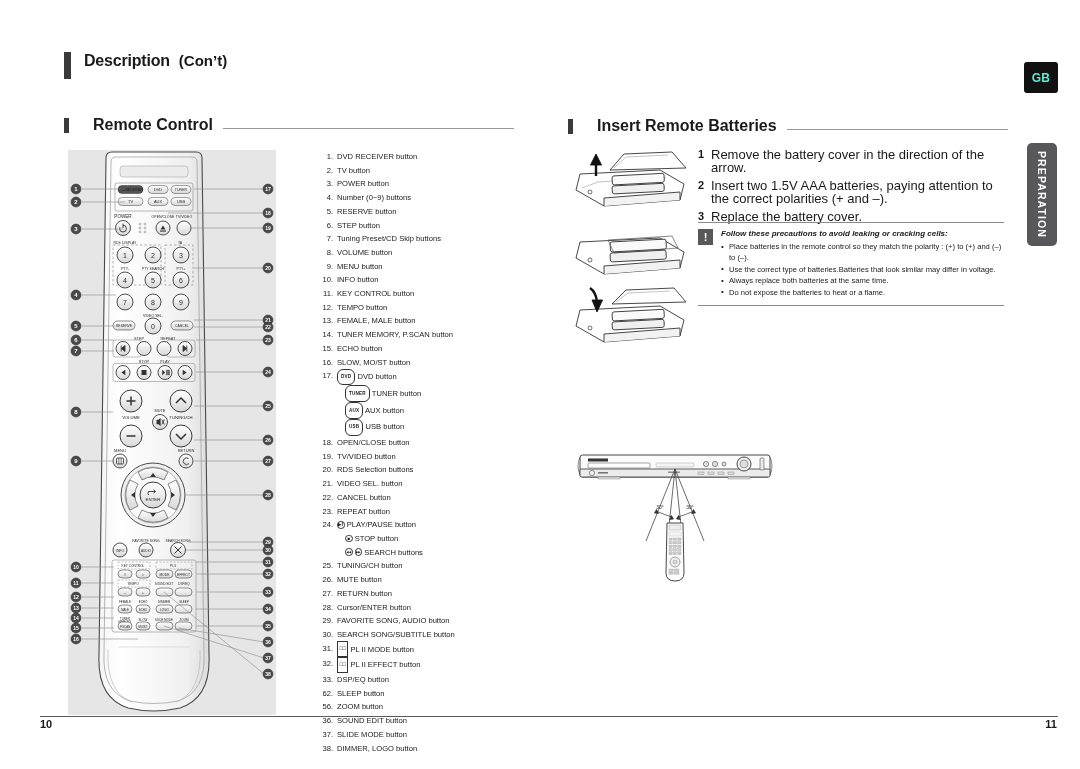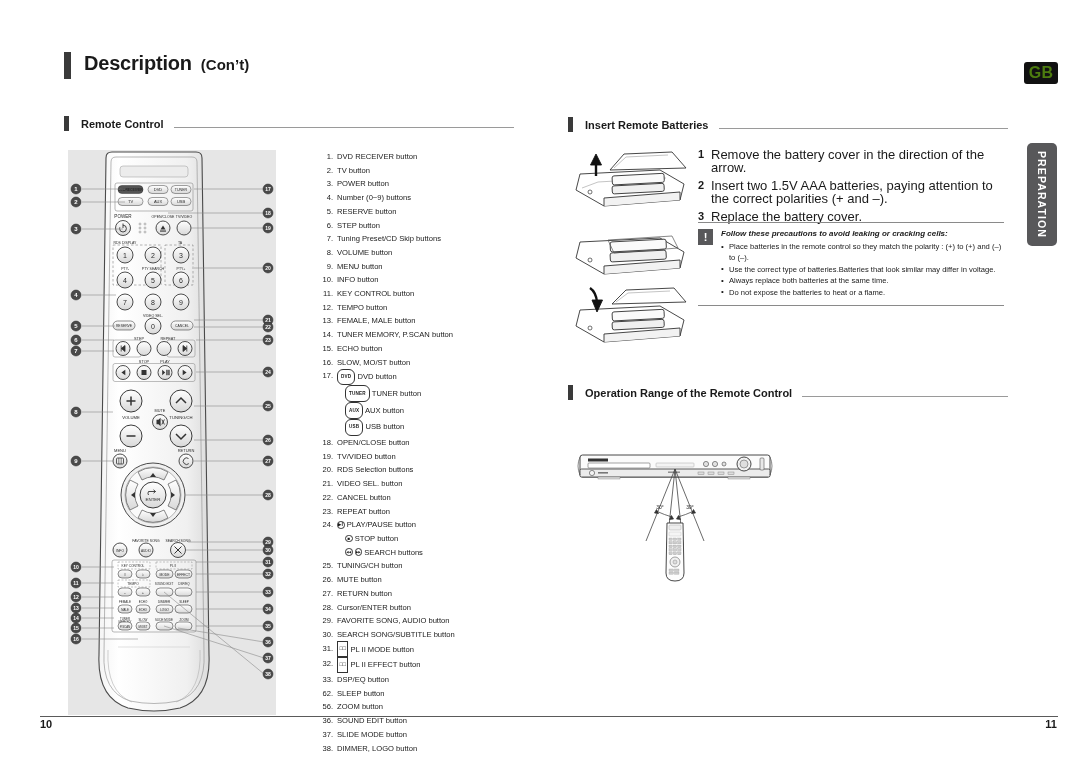--- a/index.html
+++ b/index.html
@@ -20,32 +20,32 @@
   .doc-title {
     position: absolute;
     left: 64px; top: 52px;
     display: flex; align-items: baseline; gap: 9px;
   }
   .doc-title .bar {
     width: 7px; height: 27px; background: #3a3a3a;
     align-self: center; margin-right: 4px;
   }
   .doc-title .t-main {
-    font-size: 20px; font-weight: bold; letter-spacing: -0.2px;
+    font-size: 16px; font-weight: bold; letter-spacing: -0.2px;
   }
   .doc-title .t-sub {
     font-size: 15px; font-weight: bold;
   }
 
   .gb-badge {
     position: absolute; right: 22px; top: 62px;
-    width: 34px; height: 22px;
-    background: #111111; color: #4d7c0f;
+    width: 34px; height: 31px;
+    background: #111111; color: #5eead4;
     border-radius: 3px;
-    font-size: 16px; font-weight: bold;
+    font-size: 12px; font-weight: bold;
     display: flex; align-items: center; justify-content: center;
     letter-spacing: 0.3px;
   }
 
   .prep-tab {
     position: absolute; right: 23px; top: 143px;
     width: 30px; height: 103px;
     background: #58585a; color: #ffffff;
     border-radius: 5px;
     display: flex; align-items: center; justify-content: center;
@@ -56,21 +56,21 @@
     letter-spacing: 1.1px;
   }
 
   
   .sec-head {
     position: absolute;
     display: flex; align-items: center;
   }
   .sec-head .bar { width: 5px; height: 15px; background: #3a3a3a; flex: 0 0 auto; }
   .sec-head .txt {
-    font-size: 11px; font-weight: bold; margin-left: 12px;
+    font-size: 16px; font-weight: bold; margin-left: 24px;
     white-space: nowrap;
   }
   .sec-head .rule {
     flex: 1 1 auto; height: 1px; background: #9a9a9a;
     margin-left: 10px; margin-top: 7px;
   }
 
   
   #remote-figure {
     position: absolute;
@@ -890,25 +890,20 @@
             <li>Place batteries in the remote control so they match the polarity : (+) to (+) and (–) to (–).</li>
             <li>Use the correct type of batteries.Batteries that look similar may differ in voltage.</li>
             <li>Always replace both batteries at the same time.</li>
             <li>Do not expose the batteries to heat or a flame.</li>
           </ul>
       </div>
     </div>
     <div class="c-rule-bot"></div>
   </div>
 
-  <div class="sec-head" style="left:568px; top:385px; width:440px;">
-    <div class="bar"></div>
-    <div class="txt">Operation Range of the Remote Control</div>
-    <div class="rule"></div>
-  </div>
 
 
   <svg id="range-figure" width="230" height="145" viewBox="0 0 230 145">
 
     <g>
       <rect x="12" y="10" width="190" height="22" rx="2.5" fill="#fbfbfb" stroke="#333" stroke-width="0.9"></rect>
       <rect x="12" y="24" width="190" height="8" rx="1.5" fill="#ececec" stroke="#333" stroke-width="0.8"></rect>
 
       <rect x="20" y="13.5" width="20" height="3" fill="#333"></rect>
 

